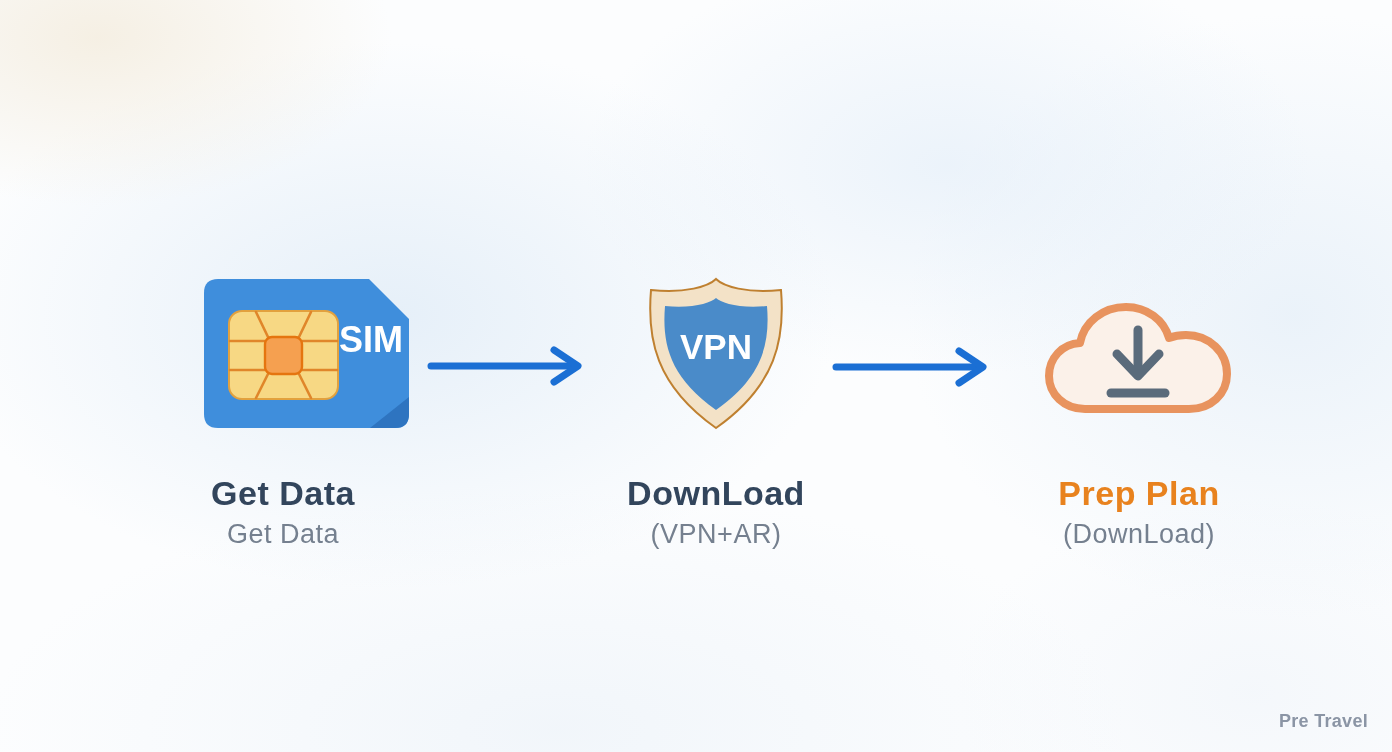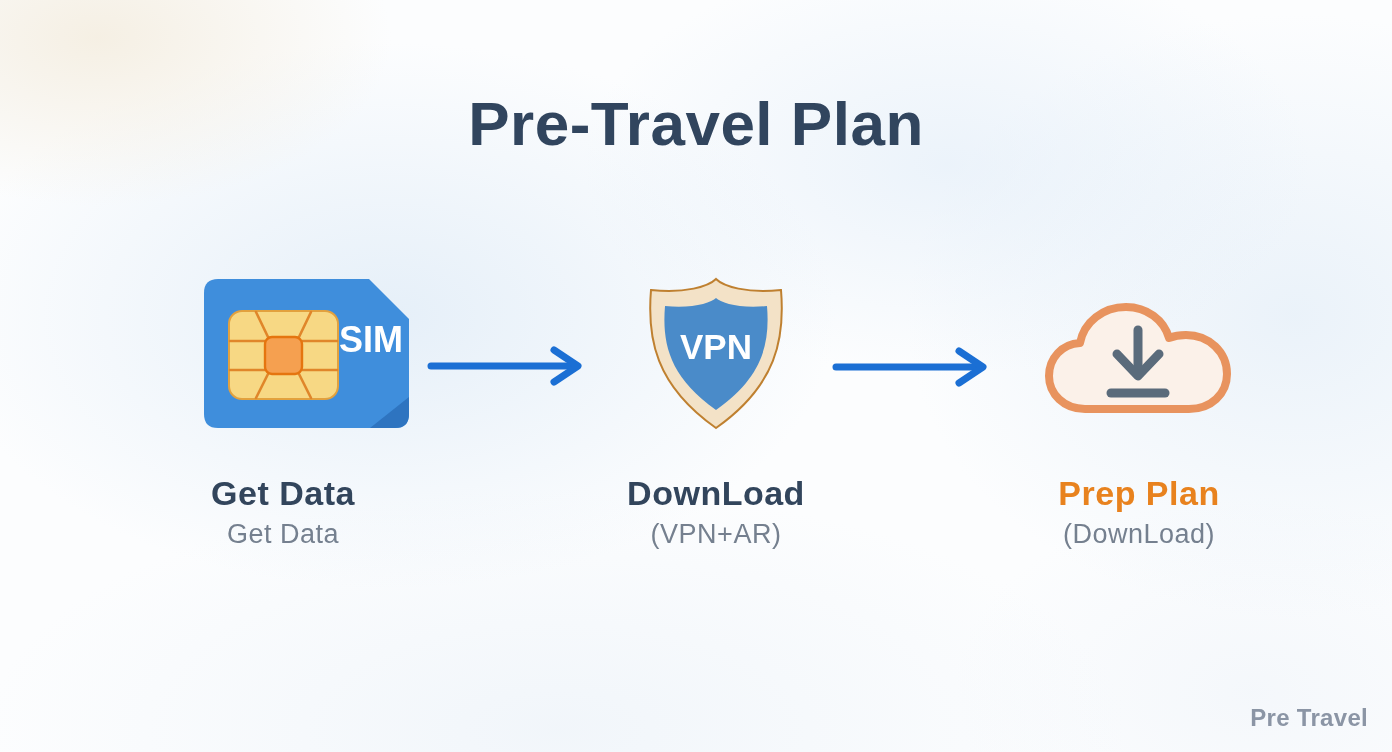--- a/index.html
+++ b/index.html
@@ -56,34 +56,33 @@
     color: #75808F;
     letter-spacing: 0.5px;
   }
 
   .flow-arrow { position: absolute; }
 
   .watermark {
     position: absolute;
     right: 24px;
     bottom: 20px;
-    font-size: 24px;
+    font-size: 18px;
     font-weight: 700;
     color: #8B95A5;
     letter-spacing: 0.3px;
   }
 
   svg { display: block; }
 </style>
 </head>
 <body>
 
 <div class="stage">
 
-  <h1 class="page-title">Pre-Travel Plan</h1>
 
   <div class="step" style="left:133px; top:0;">
     <div class="step-icon" style="left:47px; top:279px;margin-left:24px;">
       <svg width="206" height="150" viewBox="0 0 206 150">
         <defs>
           <clipPath id="simClip">
             <path d="M 14 0 H 165 L 205 40 V 135 Q 205 149 191 149 H 14 Q 0 149 0 135 V 14 Q 0 0 14 0 Z"></path>
           </clipPath>
         </defs>
         <path d="M 14 0 H 165 L 205 40 V 135 Q 205 149 191 149 H 14 Q 0 149 0 135 V 14 Q 0 0 14 0 Z" fill="#3F8EDC"></path>

